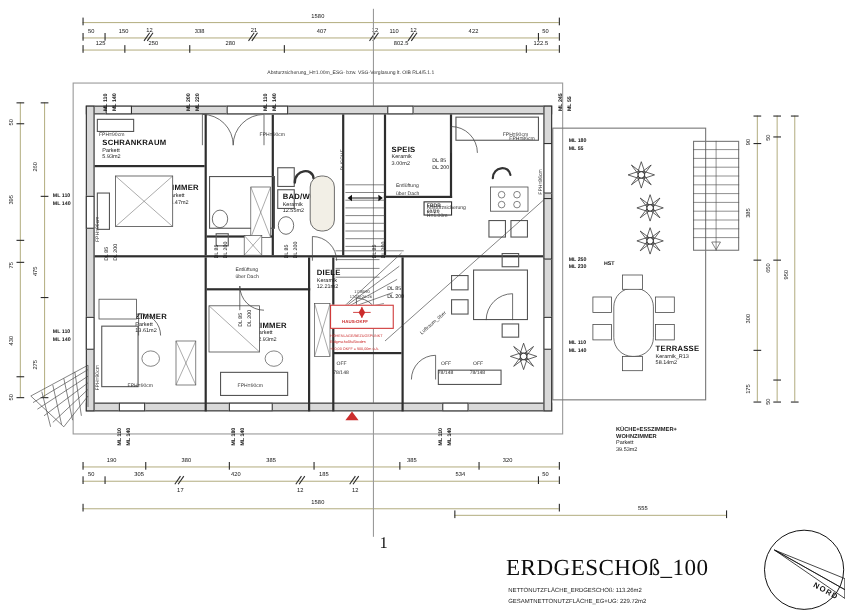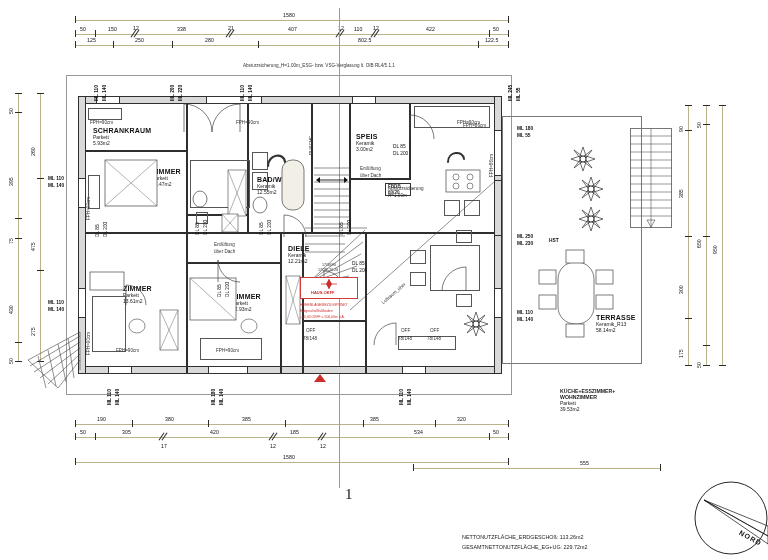--- a/index.html
+++ b/index.html
@@ -647,20 +647,21 @@
     <div class="redlbl" style="left:311px;top:290px;">HAUS-OKFF</div>
     <div class="redtxt" style="left:300px;top:303px;">HÖHENLAGE/BEZUGSPUNKT</div>
     <div class="redtxt" style="left:300px;top:309px;">Erdgeschoßfußboden</div>
     <div class="redtxt" style="left:300px;top:315px;">+/-0,00 OKFF = 500,00m ü.A.</div>
     <svg class="abs" style="left:313px;top:374px;" width="14" height="9">
       <polygon points="7,0 13,8 1,8" fill="#cc2d2d"></polygon>
     </svg>
   </div>
 
   <div class="pagenum" style="left:345px;top:486px;">1</div>
+  <div class="title" style="left:460px;top:504px;">ERDGESCHOß_100</div>
   <div class="subt" style="left:462px;top:534px;">NETTONUTZFLÄCHE_ERDGESCHOß:    113.26m2</div>
   <div class="subt" style="left:462px;top:544px;">GESAMTNETTONUTZFLÄCHE_EG+UG: 229.72m2</div>
 
   <div>
     <svg class="abs" style="left:694px;top:478px;" width="74" height="80">
       <circle cx="37" cy="40" r="36" fill="none" stroke="#111" stroke-width="0.9"></circle>
       <path d="M10 22 L74 58 L10 22 Z" fill="none" stroke="#111" stroke-width="0.7"></path>
       <path d="M10 22 L74 48" fill="none" stroke="#111" stroke-width="0.7"></path>
       <path d="M10 22 L74 66" fill="none" stroke="#111" stroke-width="0.7"></path>
       <path d="M74 48 L74 66" fill="none" stroke="#111" stroke-width="0.7"></path>

